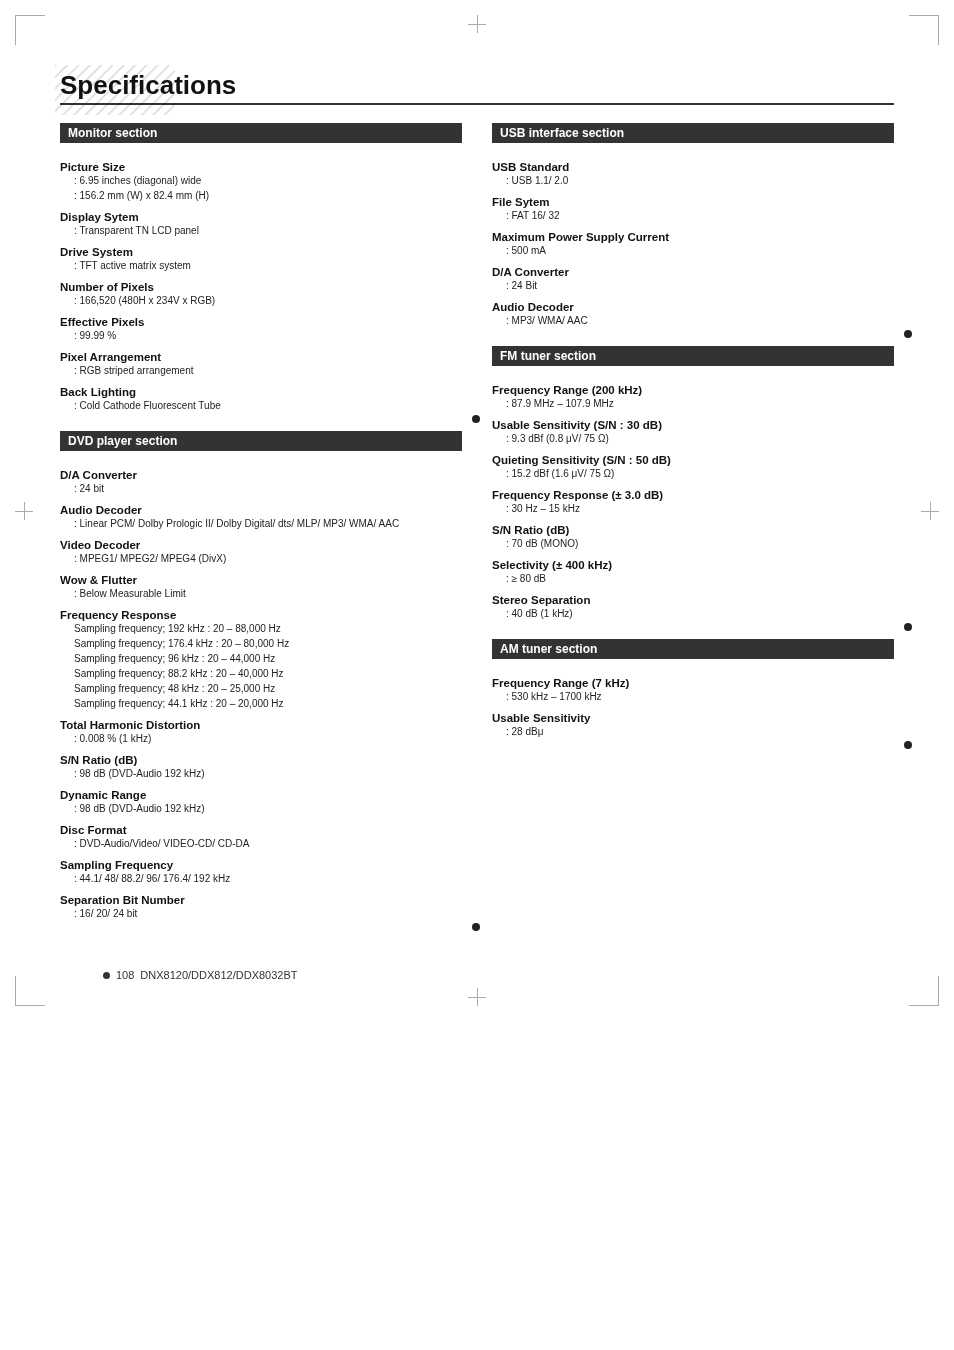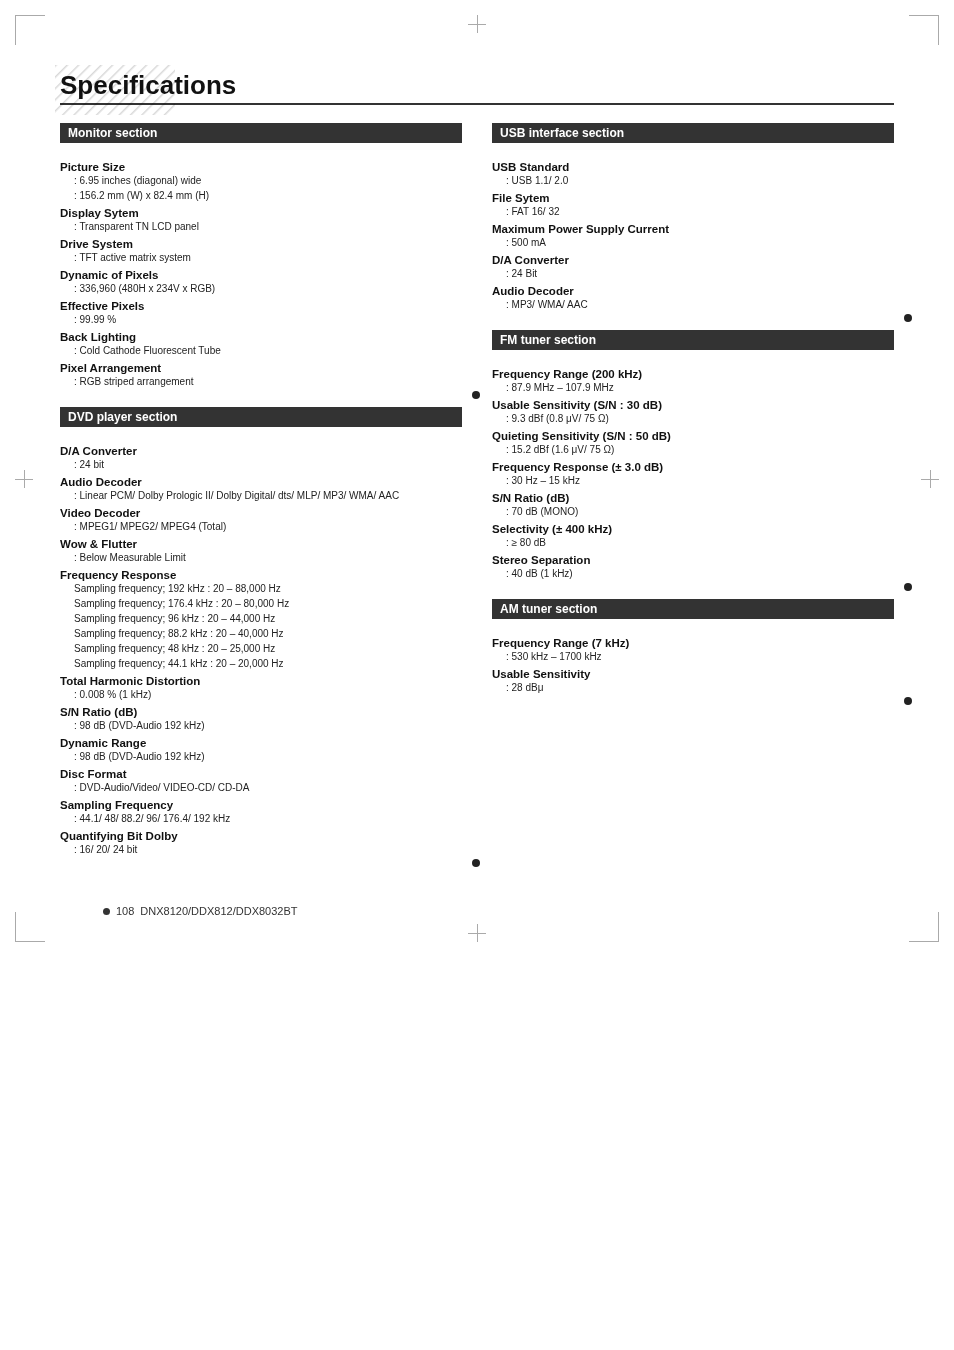--- a/index.html
+++ b/index.html
@@ -103,20 +103,21 @@
       background: #333;
       color: #fff;
       font-weight: bold;
       font-size: 12px;
       padding: 3px 8px;
       margin-bottom: 18px;
     }
 
     .spec-item {
       margin-bottom: 4px;
+      margin-top: 8px;
     }
     .spec-label {
       font-weight: bold;
       font-size: 11.5px;
       color: #111;
     }
     .spec-value {
       font-size: 10px;
       color: #222;
       padding-left: 14px;
@@ -197,53 +198,53 @@
             </div>
             <div class="spec-item">
               <div class="spec-label">Display Sytem</div>
               <div class="spec-value">: Transparent TN LCD panel</div>
             </div>
             <div class="spec-item">
               <div class="spec-label">Drive System</div>
               <div class="spec-value">: TFT active matrix system</div>
             </div>
             <div class="spec-item">
-              <div class="spec-label">Dynamic of Pixels</div>
-              <div class="spec-value">: 336,960 (480H x 234V x RGB)</div>
+              <div class="spec-label">Number of Pixels</div>
+              <div class="spec-value">: 166,520 (480H x 234V x RGB)</div>
             </div>
             <div class="spec-item">
               <div class="spec-label">Effective Pixels</div>
               <div class="spec-value">: 99.99 %</div>
             </div>
             <div class="spec-item">
+              <div class="spec-label">Pixel Arrangement</div>
+              <div class="spec-value">: RGB striped arrangement</div>
+            </div>
+            <div class="spec-item">
               <div class="spec-label">Back Lighting</div>
               <div class="spec-value">: Cold Cathode Fluorescent Tube</div>
             </div>
-            <div class="spec-item">
-              <div class="spec-label">Pixel Arrangement</div>
-              <div class="spec-value">: RGB striped arrangement</div>
-            </div>
           </div>
         <div class="bullet-dot" style="bottom: -10px;"></div>
       </div>
 
       <div class="section">
         <div class="section-header">DVD player section</div>
         <div id="dvd-items">
             <div class="spec-item">
               <div class="spec-label">D/A Converter</div>
               <div class="spec-value">: 24 bit</div>
             </div>
             <div class="spec-item">
               <div class="spec-label">Audio Decoder</div>
               <div class="spec-value">: Linear PCM/ Dolby Prologic II/ Dolby Digital/ dts/ MLP/ MP3/ WMA/ AAC</div>
             </div>
             <div class="spec-item">
               <div class="spec-label">Video Decoder</div>
-              <div class="spec-value">: MPEG1/ MPEG2/ MPEG4 (Total)</div>
+              <div class="spec-value">: MPEG1/ MPEG2/ MPEG4 (DivX)</div>
             </div>
             <div class="spec-item">
               <div class="spec-label">Wow &amp; Flutter</div>
               <div class="spec-value">: Below Measurable Limit</div>
             </div>
             <div class="spec-item">
               <div class="spec-label">Frequency Response</div>
               <div class="spec-value">Sampling frequency; 192 kHz : 20 – 88,000 Hz</div>
               <div class="spec-value">Sampling frequency; 176.4 kHz : 20 – 80,000 Hz</div>
               <div class="spec-value">Sampling frequency; 96 kHz : 20 – 44,000 Hz</div>
@@ -265,21 +266,21 @@
             </div>
             <div class="spec-item">
               <div class="spec-label">Disc Format</div>
               <div class="spec-value">: DVD-Audio/Video/ VIDEO-CD/ CD-DA</div>
             </div>
             <div class="spec-item">
               <div class="spec-label">Sampling Frequency</div>
               <div class="spec-value">: 44.1/ 48/ 88.2/ 96/ 176.4/ 192 kHz</div>
             </div>
             <div class="spec-item">
-              <div class="spec-label">Quantifying Bit Dolby</div>
+              <div class="spec-label">Separation Bit Number</div>
               <div class="spec-value">: 16/ 20/ 24 bit</div>
             </div>
           </div>
         <div class="bullet-dot" style="bottom: -10px;"></div>
       </div>
     </div>
 
     <div class="col-right">
 
       <div class="section">

